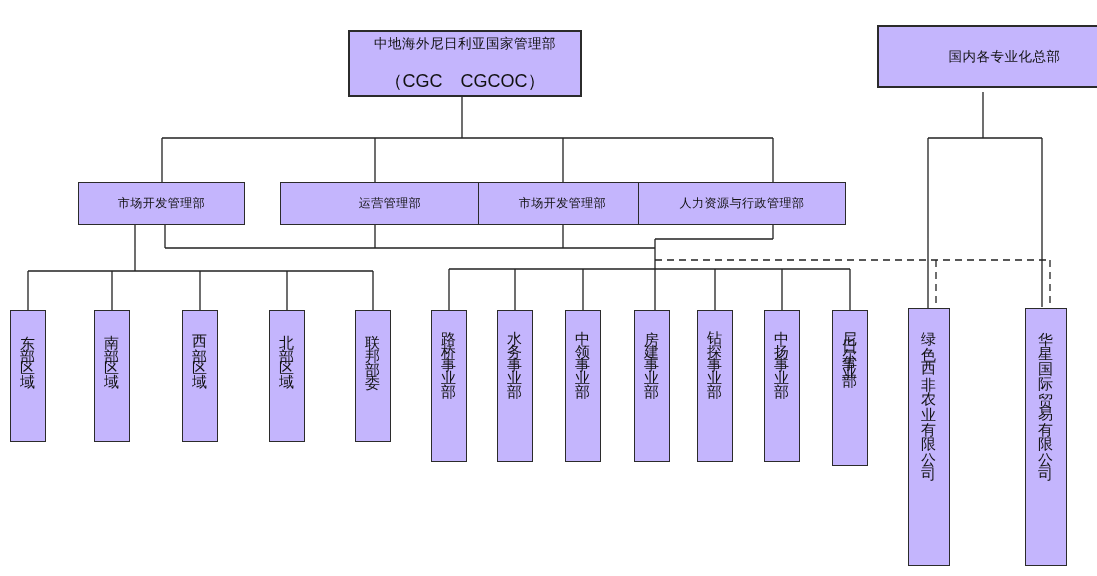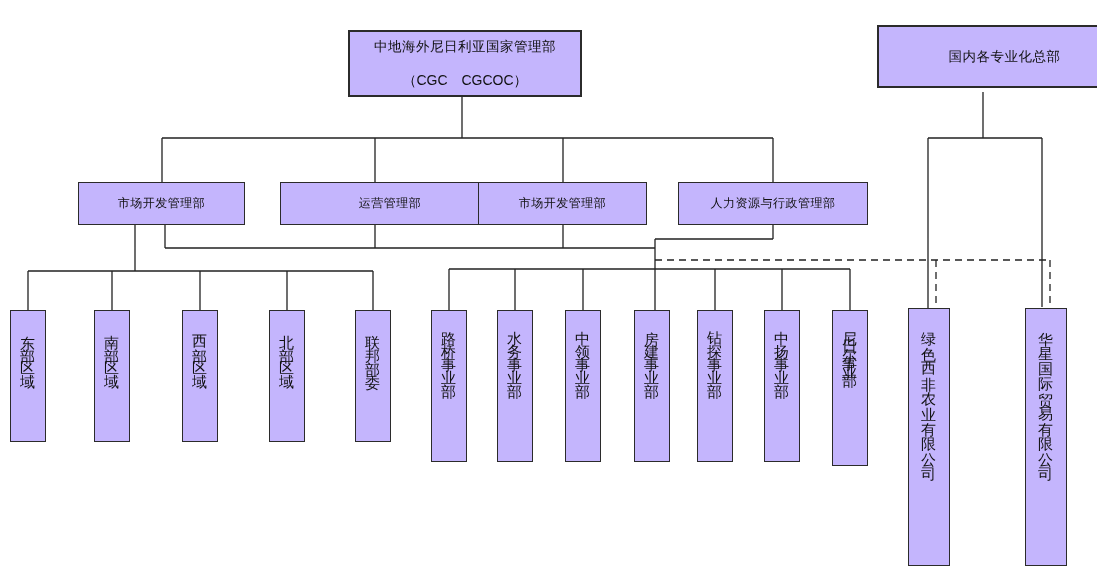--- a/index.html
+++ b/index.html
@@ -10,21 +10,21 @@
   }
   .wires{position:absolute;left:0;top:0;}
   .wires .solid{fill:none;stroke:#222;stroke-width:1.3;}
   .wires .dashed{fill:none;stroke:#222;stroke-width:1.3;stroke-dasharray:7 5;}
   .box{
     position:absolute;background:#c4b5fd;border:1.6px solid #2b2b2b;
     box-sizing:border-box;display:flex;align-items:center;justify-content:center;
   }
   .root{left:348px;top:30px;width:234px;height:67px;flex-direction:column;border-width:2px;}
   .root .t1{font-size:13.5px;letter-spacing:0.5px;}
-  .root .t2{font-size:14px;margin-top:16px;}
+  .root .t2{font-size:18px;margin-top:16px;}
   .hq{left:877px;top:25px;width:255px;height:63px;border-width:2px;font-size:13.5px;letter-spacing:0.5px;}
   .dept{top:182px;height:43px;font-size:12px;letter-spacing:0.5px;}
   .vbox{justify-content:center;align-items:flex-start;border-width:1.5px;}
   .vt{
     writing-mode:vertical-rl;text-orientation:upright;
     font-size:15px;line-height:1;display:block;
   }
   .rg{top:310px;width:36px;height:132px;}
   .bu{top:310px;width:36px;height:152px;}
   .bu6{height:156px;}
@@ -73,21 +73,21 @@
 
   <div class="box dept" style="left:78px;width:167px">
     <span>市场开发管理部</span>
   </div>
   <div class="box dept" style="left:280px;width:220px">
     <span>运营管理部</span>
   </div>
   <div class="box dept" style="left:478px;width:169px">
     <span>市场开发管理部</span>
   </div>
-  <div class="box dept" style="left:678px;width:190px">
+  <div class="box dept" style="left:638px;width:208px">
     <span>人力资源与行政管理部</span>
   </div>
 
   <div class="box vbox rg" style="left:10px">
     <span class="vt v4">东部区域</span>
   </div>
   <div class="box vbox rg" style="left:94px">
     <span class="vt v4">南部区域</span>
   </div>
   <div class="box vbox rg" style="left:182px">

